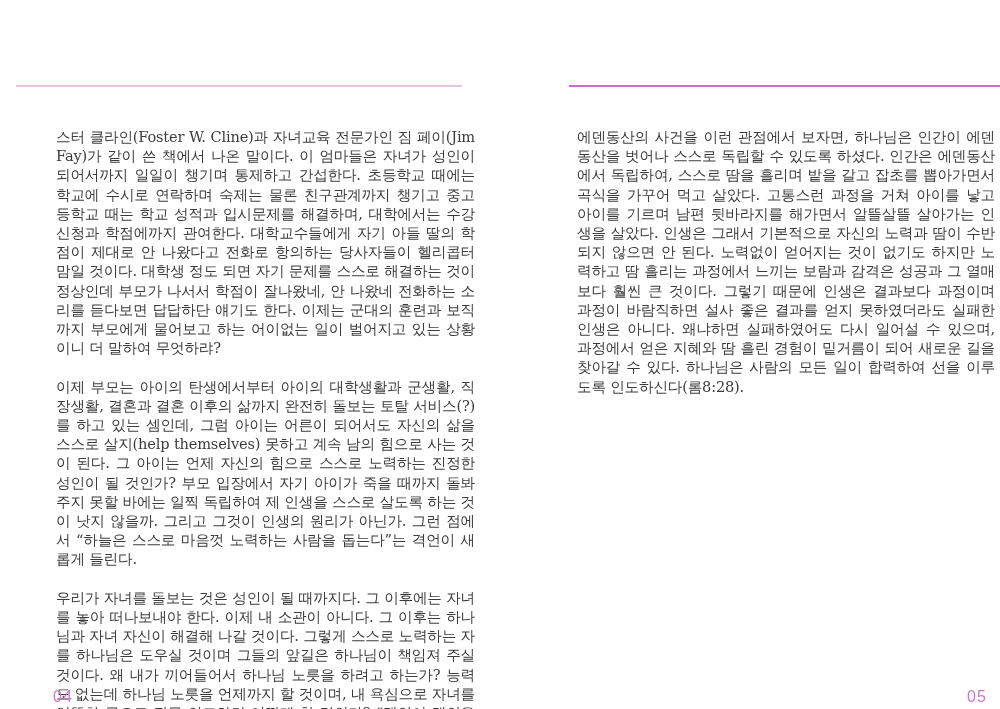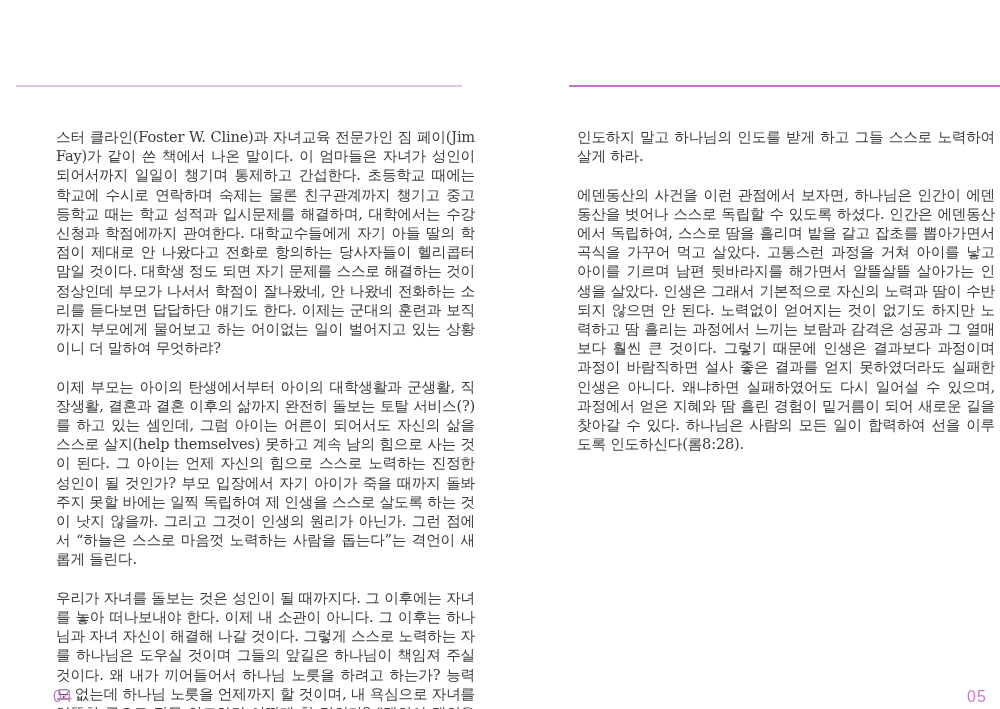--- a/index.html
+++ b/index.html
@@ -69,20 +69,19 @@
   <div class="rule rule-left"></div>
   <div class="rule rule-right"></div>
 
   <div class="text-col left">
     <p>스터 클라인(Foster W. Cline)과 자녀교육 전문가인 짐 페이(Jim Fay)가 같이 쓴 책에서 나온 말이다. 이 엄마들은 자녀가 성인이 되어서까지 일일이 챙기며 통제하고 간섭한다. 초등학교 때에는 학교에 수시로 연락하며 숙제는 물론 친구관계까지 챙기고 중고등학교 때는 학교 성적과 입시문제를 해결하며, 대학에서는 수강신청과 학점에까지 관여한다. 대학교수들에게 자기 아들 딸의 학점이 제대로 안 나왔다고 전화로 항의하는 당사자들이 헬리콥터 맘일 것이다. 대학생 정도 되면 자기 문제를 스스로 해결하는 것이 정상인데 부모가 나서서 학점이 잘나왔네, 안 나왔네 전화하는 소리를 듣다보면 답답하단 얘기도 한다. 이제는 군대의 훈련과 보직까지 부모에게 물어보고 하는 어이없는 일이 벌어지고 있는 상황이니 더 말하여 무엇하랴?</p>
     <p>이제 부모는 아이의 탄생에서부터 아이의 대학생활과 군생활, 직장생활, 결혼과 결혼 이후의 삶까지 완전히 돌보는 토탈 서비스(?)를 하고 있는 셈인데, 그럼 아이는 어른이 되어서도 자신의 삶을 스스로 살지(help themselves) 못하고 계속 남의 힘으로 사는 것이 된다. 그 아이는 언제 자신의 힘으로 스스로 노력하는 진정한 성인이 될 것인가? 부모 입장에서 자기 아이가 죽을 때까지 돌봐주지 못할 바에는 일찍 독립하여 제 인생을 스스로 살도록 하는 것이 낫지 않을까. 그리고 그것이 인생의 원리가 아닌가. 그런 점에서 “하늘은 스스로 마음껏 노력하는 사람을 돕는다”는 격언이 새롭게 들린다.</p>
     <p>우리가 자녀를 돌보는 것은 성인이 될 때까지다. 그 이후에는 자녀를 놓아 떠나보내야 한다. 이제 내 소관이 아니다. 그 이후는 하나님과 자녀 자신이 해결해 나갈 것이다. 그렇게 스스로 노력하는 자를 하나님은 도우실 것이며 그들의 앞길은 하나님이 책임져 주실 것이다. 왜 내가 끼어들어서 하나님 노릇을 하려고 하는가? 능력도 없는데 하나님 노릇을 언제까지 할 것이며, 내 욕심으로 자녀를 엉뚱한 곳으로 잘못 인도하면 어떻게 할 것인가? “맹인이 맹인을 인도할 수 있느냐 둘이 다 구덩이에 빠지지 아니하겠느냐” -눅 6:39. 우리가 자녀를</p>
   </div>
 
   <div class="text-col right">
-    <p>인도하지 말고 하나님의 인도를 받게 하고 그들 스스로 노력하여 살게 하라.</p>
     <p>에덴동산의 사건을 이런 관점에서 보자면, 하나님은 인간이 에덴동산을 벗어나 스스로 독립할 수 있도록 하셨다. 인간은 에덴동산에서 독립하여, 스스로 땀을 흘리며 밭을 갈고 잡초를 뽑아가면서 곡식을 가꾸어 먹고 살았다. 고통스런 과정을 거쳐 아이를 낳고 아이를 기르며 남편 뒷바라지를 해가면서 알뜰살뜰 살아가는 인생을 살았다. 인생은 그래서 기본적으로 자신의 노력과 땀이 수반되지 않으면 안 된다. 노력없이 얻어지는 것이 없기도 하지만 노력하고 땀 흘리는 과정에서 느끼는 보람과 감격은 성공과 그 열매보다 훨씬 큰 것이다. 그렇기 때문에 인생은 결과보다 과정이며 과정이 바람직하면 설사 좋은 결과를 얻지 못하였더라도 실패한 인생은 아니다. 왜냐하면 실패하였어도 다시 일어설 수 있으며, 과정에서 얻은 지혜와 땀 흘린 경험이 밑거름이 되어 새로운 길을 찾아갈 수 있다. 하나님은 사람의 모든 일이 합력하여 선을 이루도록 인도하신다(롬8:28).</p>
   </div>
 
   <div class="page-num left-num">04</div>
   <div class="page-num right-num">05</div>
 
 </div>
 
 </body></html>

